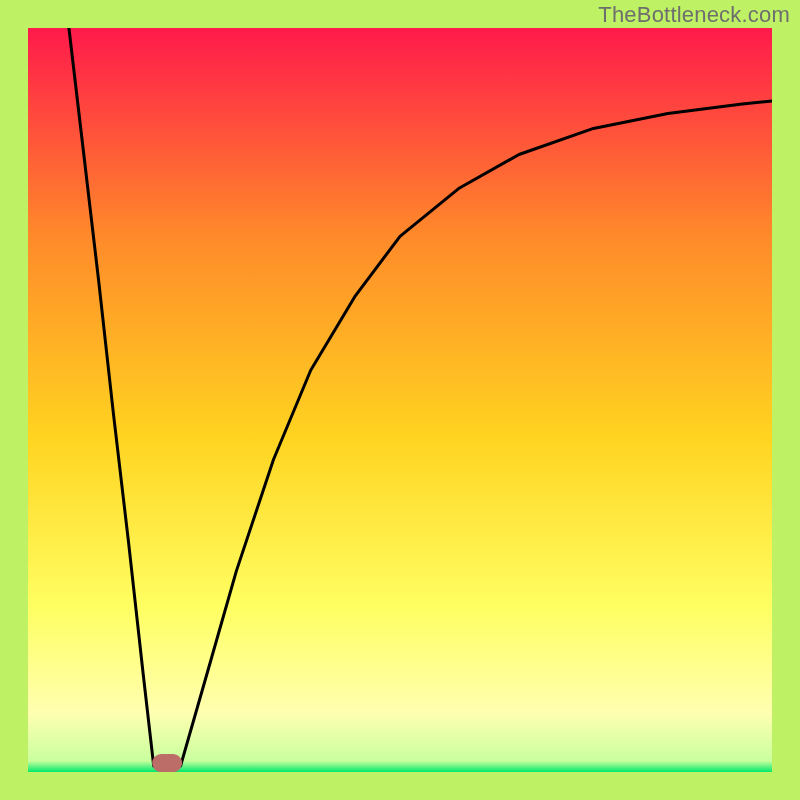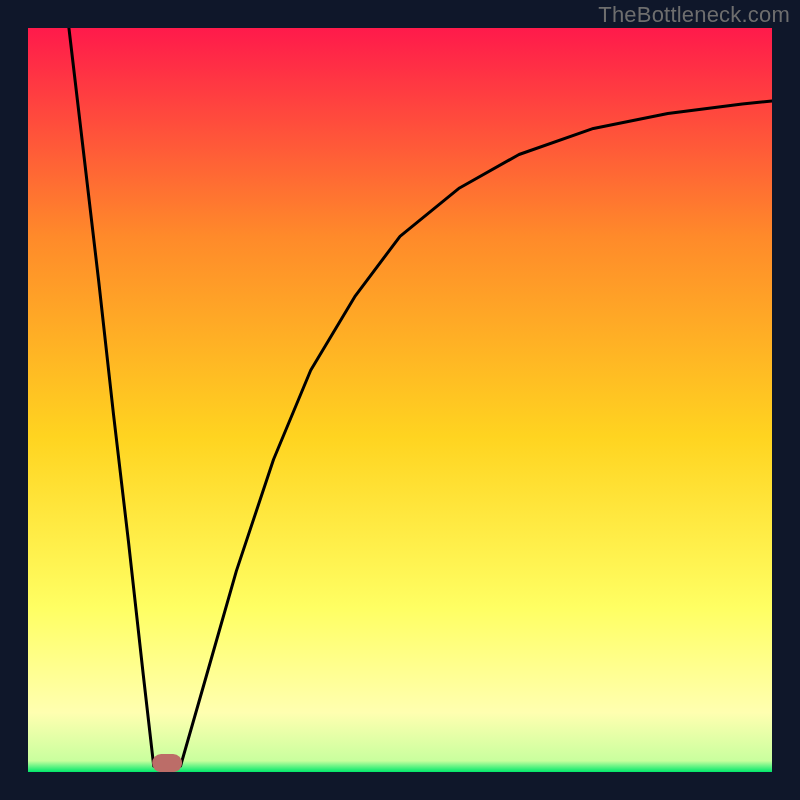--- a/index.html
+++ b/index.html
@@ -1,21 +1,21 @@
 <!DOCTYPE html>
 <html><head>
 <meta charset="utf-8">
 <style>
   * { margin: 0; padding: 0; box-sizing: border-box; }
   html, body { width: 800px; height: 800px; overflow: hidden; background: #000; }
   .frame {
     position: relative;
     width: 800px;
     height: 800px;
-    background: #0f172a;
+    background: #bef264;
   }
   .watermark {
     position: absolute;
     top: 2px;
     right: 10px;
     font-family: Arial, Helvetica, sans-serif;
     font-size: 22px;
     font-weight: 500;
     color: #6e6e6e;
     letter-spacing: 0.2px;

